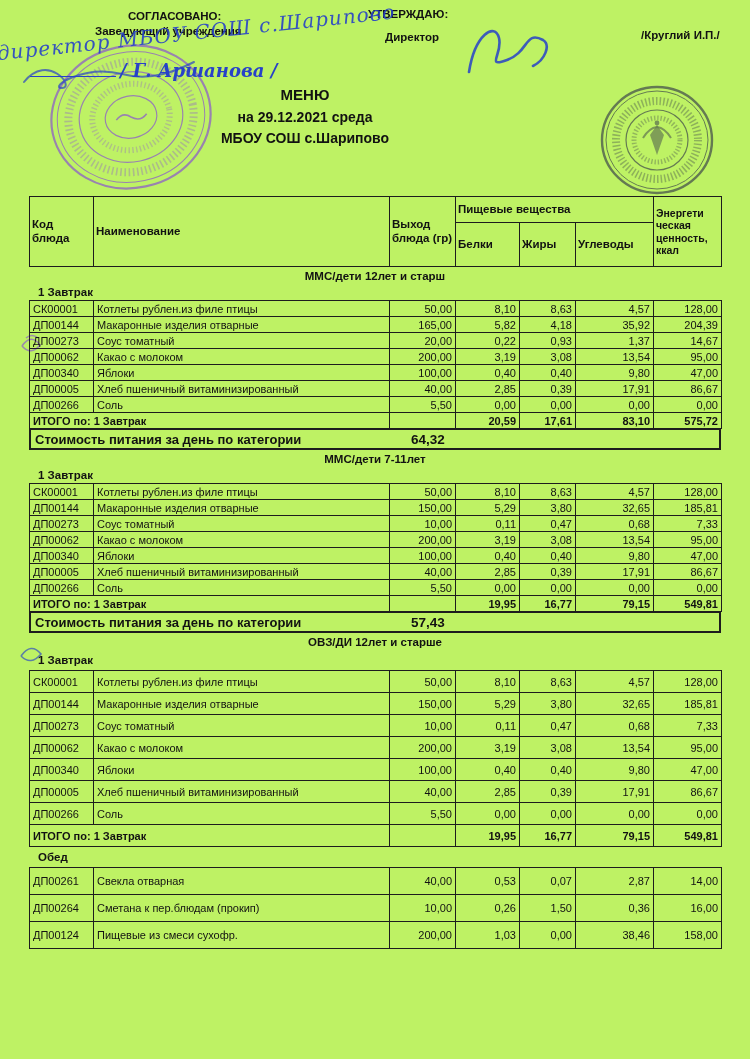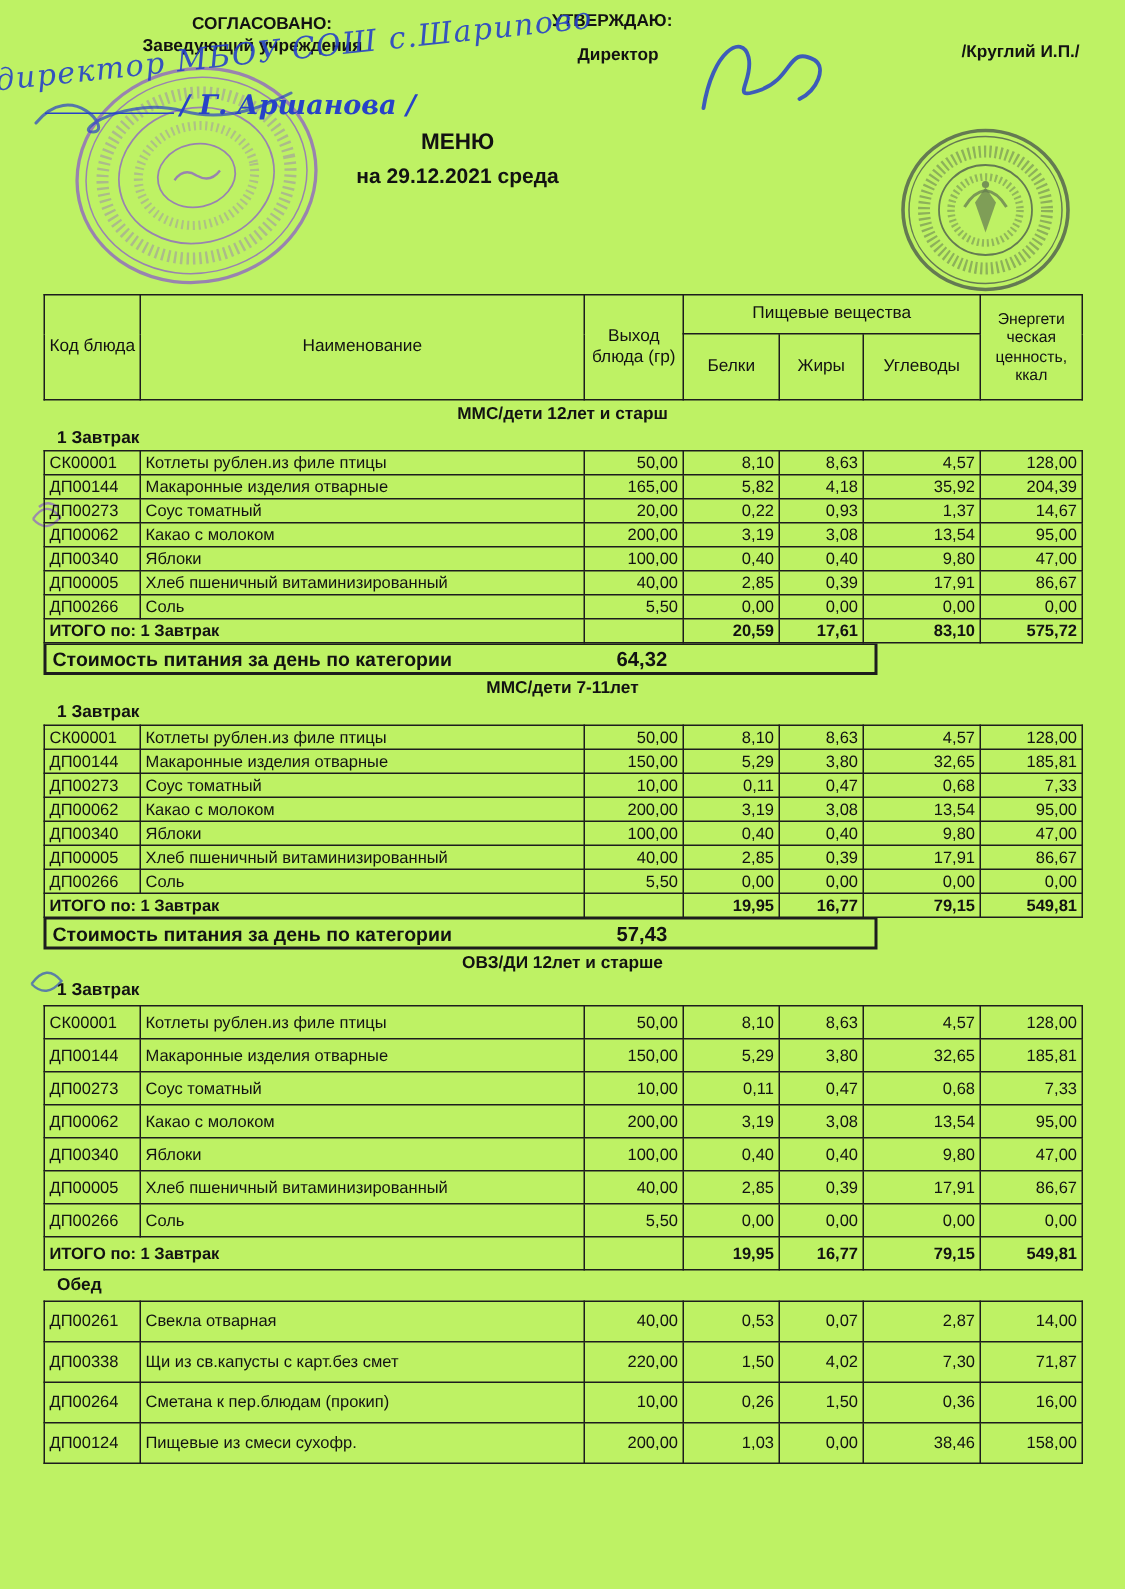--- a/index.html
+++ b/index.html
@@ -22,21 +22,21 @@
     display:inline-block; width:86px; height:14px;
     border-bottom:1.6px solid #2742c8; margin-right:4px;
   }
   
   .grid {
     border-collapse:collapse; table-layout:fixed;
     width:692px; margin-left:29px; background:transparent;
   }
   .grid td, .grid th { border:1px solid #1d1d1d; overflow:hidden; }
   .grid th {
-    font-size:11.5px; font-weight:normal; text-align:center;
+    font-size:11.5px; font-weight:bold; text-align:left;
     vertical-align:middle; white-space:normal; line-height:1.18; padding:1px 2px;
   }
   .grid th.small { font-size:10.5px; }
   .grid td {
     height:16px; font-size:11px; padding:0 3px;
     white-space:nowrap; vertical-align:middle;
   }
   .c-code{width:64px} .c-name{width:296px} .c-out{width:66px}
   .c-prot{width:64px} .c-fat{width:56px} .c-carb{width:78px} .c-en{width:68px}
   .head tr.r1 th { height:26px; }
@@ -47,21 +47,21 @@
   td.tlabel { padding-left:3px; }
   .section-title {
     width:692px; margin-left:29px; text-align:center;
     font-weight:bold; font-size:11.5px; padding:3px 0 1px; height:17px;
   }
   .meal-label {
     width:692px; margin-left:29px; font-weight:bold; font-size:11.5px;
     padding:2px 0 1px 9px; height:16px;
   }
   .cost-row {
-    width:556px; margin-left:29px; border:2px solid #1d1d1d; border-top-width:1px;
+    width:692px; margin-left:29px; border:2px solid #1d1d1d; border-top-width:1px;
     display:flex; align-items:center; height:21px; font-weight:bold;
   }
   .cost-label { font-size:13px; padding-left:4px; width:380px; }
   .cost-value { font-size:13.5px; }
   
   .section-3 .grid td { height:22px; }
   .section-3 .grid:last-of-type td { height:27px; }
   .section-3 .meal-label { padding-top:4px; height:20px; }
 </style>
 </head>
@@ -110,20 +110,21 @@
     <svg class="abs" style="left:455px; top:16px" width="110" height="68" viewBox="0 0 110 68">
       <path d="M14,56 C20,18 40,6 44,22 C48,38 30,52 52,44 C74,36 70,14 88,24 C96,29 90,44 78,50" fill="none" stroke="#2742c8" stroke-width="2.6" opacity=".85" stroke-linecap="round"></path>
     </svg>
     <svg class="abs" style="left:18px; top:48px" width="180" height="44" viewBox="0 0 180 44">
       <path d="M6,34 C30,4 58,40 44,40 C30,40 66,16 104,26 C134,34 160,22 176,14" fill="none" stroke="#2742c8" stroke-width="2" opacity=".7" stroke-linecap="round"></path>
     </svg>
 
     <div class="abs title-block" style="left:155px; top:86px; width:300px; text-align:center">
       <div class="bold" style="font-size:15px">МЕНЮ</div>
       <div class="bold" style="font-size:14px; margin-top:5px">на 29.12.2021  среда</div>
+      <div class="bold" style="font-size:14px; margin-top:4px">МБОУ СОШ с.Шарипово</div>
     </div>
   </div>
 
   <svg class="abs" style="left:18px; top:332px" width="30" height="26" viewBox="0 0 30 26">
     <path d="M4,14 q9,-13 18,-1 q-9,11 -18,1 M8,6 q6,-5 12,0" fill="none" stroke="#8d5fc9" stroke-width="1.6" opacity=".7"></path>
   </svg>
   <svg class="abs" style="left:18px; top:640px" width="30" height="26" viewBox="0 0 30 26">
     <path d="M3,16 q10,-14 20,-2 q-10,12 -20,2" fill="none" stroke="#2742c8" stroke-width="1.6" opacity=".65"></path>
   </svg>
 
@@ -442,29 +443,20 @@
               <tr>
                 <td class="code">ДП00261</td>
                 <td class="nm">Свекла отварная</td>
                 <td class="num">40,00</td>
                 <td class="num">0,53</td>
                 <td class="num">0,07</td>
                 <td class="num">2,87</td>
                 <td class="num">14,00</td>
               </tr>
               <tr>
-                <td class="code">ДП00338</td>
-                <td class="nm">Щи из св.капусты с карт.без смет</td>
-                <td class="num">220,00</td>
-                <td class="num">1,50</td>
-                <td class="num">4,02</td>
-                <td class="num">7,30</td>
-                <td class="num">71,87</td>
-              </tr>
-              <tr>
                 <td class="code">ДП00264</td>
                 <td class="nm">Сметана к пер.блюдам (прокип)</td>
                 <td class="num">10,00</td>
                 <td class="num">0,26</td>
                 <td class="num">1,50</td>
                 <td class="num">0,36</td>
                 <td class="num">16,00</td>
               </tr>
               <tr>
                 <td class="code">ДП00124</td>

